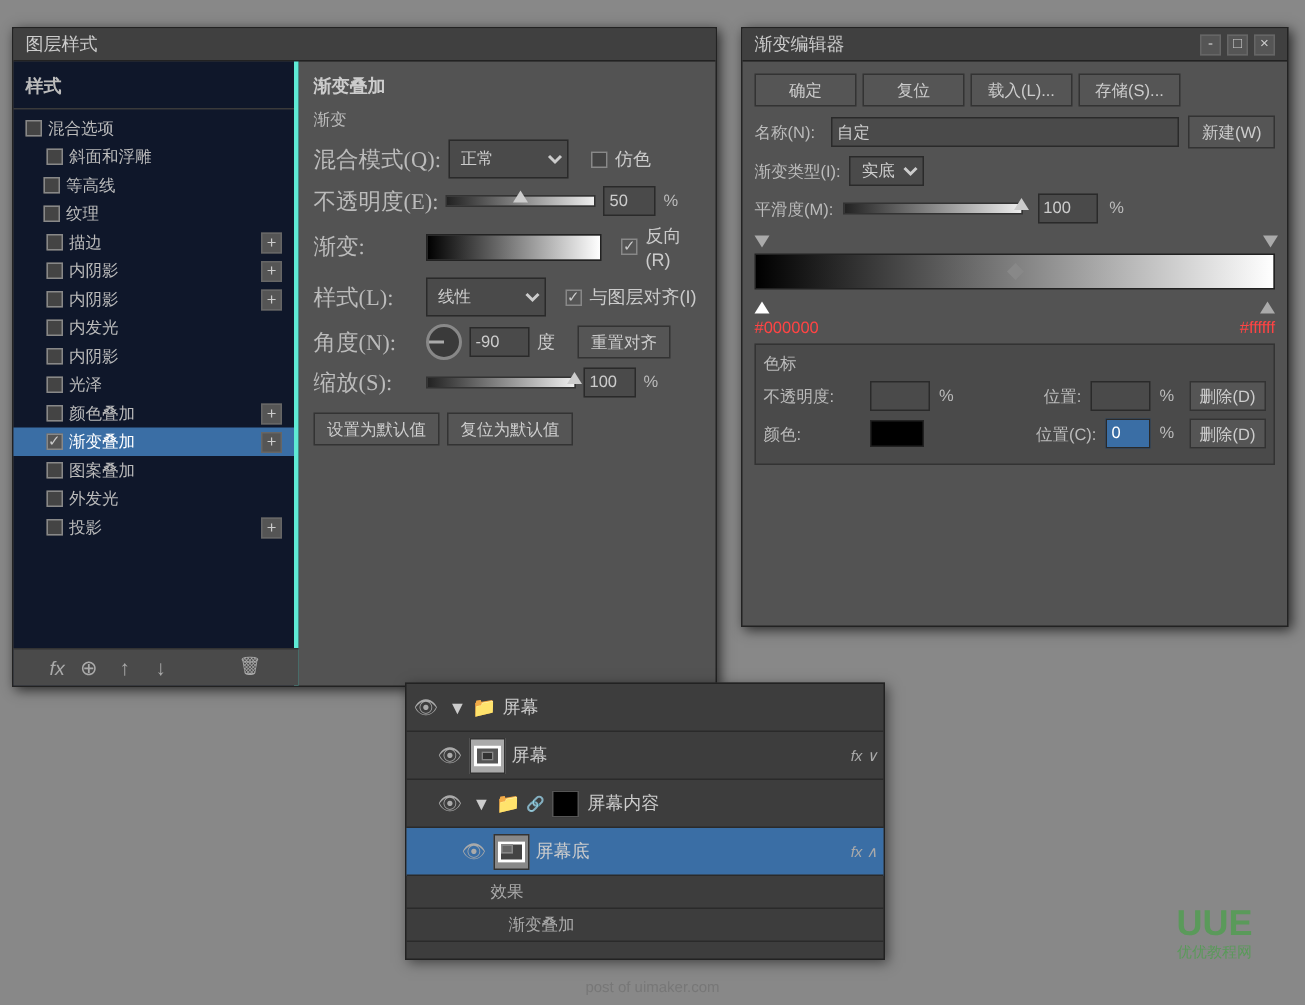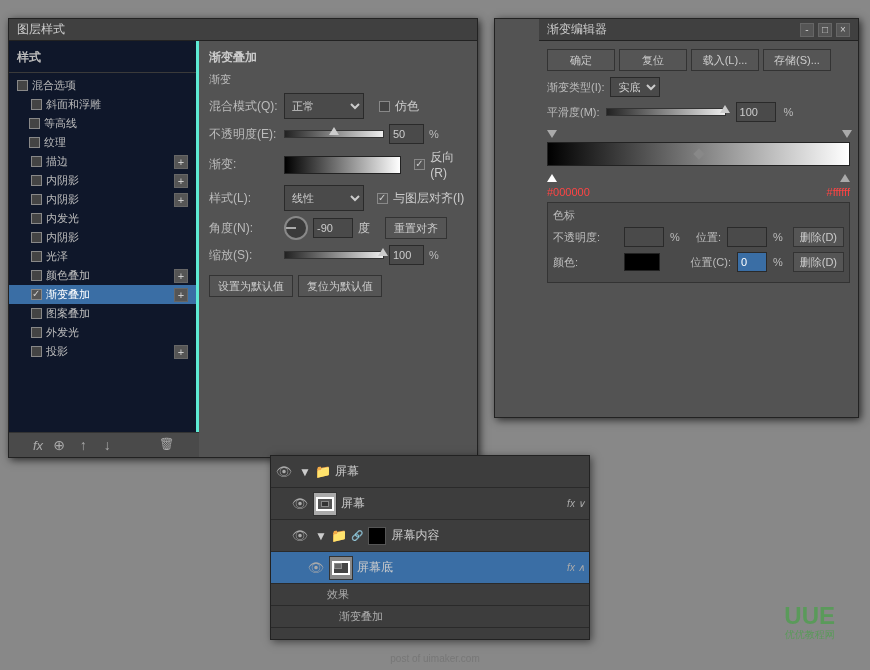--- a/index.html
+++ b/index.html
@@ -179,23 +179,24 @@
     }
 
     .settings-row {
       display: flex;
       align-items: center;
       margin-bottom: 5px;
       gap: 5px;
     }
 
     .settings-row label {
-      font-size: 12px;
+      font-size: 15px;
       color: #bbb;
       min-width: 70px;
+      font-family: Liberation Serif, serif;
     }
 
     .settings-select {
       background: #4a4a4a;
       border: 1px solid #2a2a2a;
       color: #ccc;
       font-size: 11px;
       padding: 1px 3px;
       height: 26px;
       min-width: 80px;
@@ -289,21 +290,20 @@
     
     .gradient-editor {
       position: absolute;
       top: 18px;
       left: 494px;
       width: 365px;
       height: 400px;
       background: #535353;
       border: 1px solid #222;
       box-shadow: 2px 2px 8px rgba(0,0,0,0.7);
-      padding-left: 44px;
     }
 
     .gradient-editor-titlebar {
       background: #404040;
       height: 22px;
       display: flex;
       align-items: center;
       justify-content: space-between;
       padding: 0 8px;
       border-bottom: 1px solid #222;
@@ -845,20 +845,25 @@
     <div style="display:flex; gap:8px; margin-bottom:6px; align-items:flex-start;">
 
       <div style="display:flex;flex-direction:row;gap:4px;min-width:70px;">
         <button class="ge-action-btn">确定</button>
         <button class="ge-action-btn">复位</button>
         <button class="ge-action-btn">载入(L)...</button>
         <button class="ge-action-btn">存储(S)...</button>
       </div>
     </div>
 
+    <div class="ge-name-row">
+      <span class="ge-name-label">名称(N):</span>
+      <input class="ge-name-input" value="自定" style="">
+      <button class="ge-new-btn">新建(W)</button>
+    </div>
 
     <div class="ge-type-row">
       <span class="ge-name-label">渐变类型(I):</span>
       <select class="ge-select">
         <option>实底</option>
       </select>
     </div>
 
     <div class="ge-smooth-row">
       <span class="ge-name-label">平滑度(M):</span>

